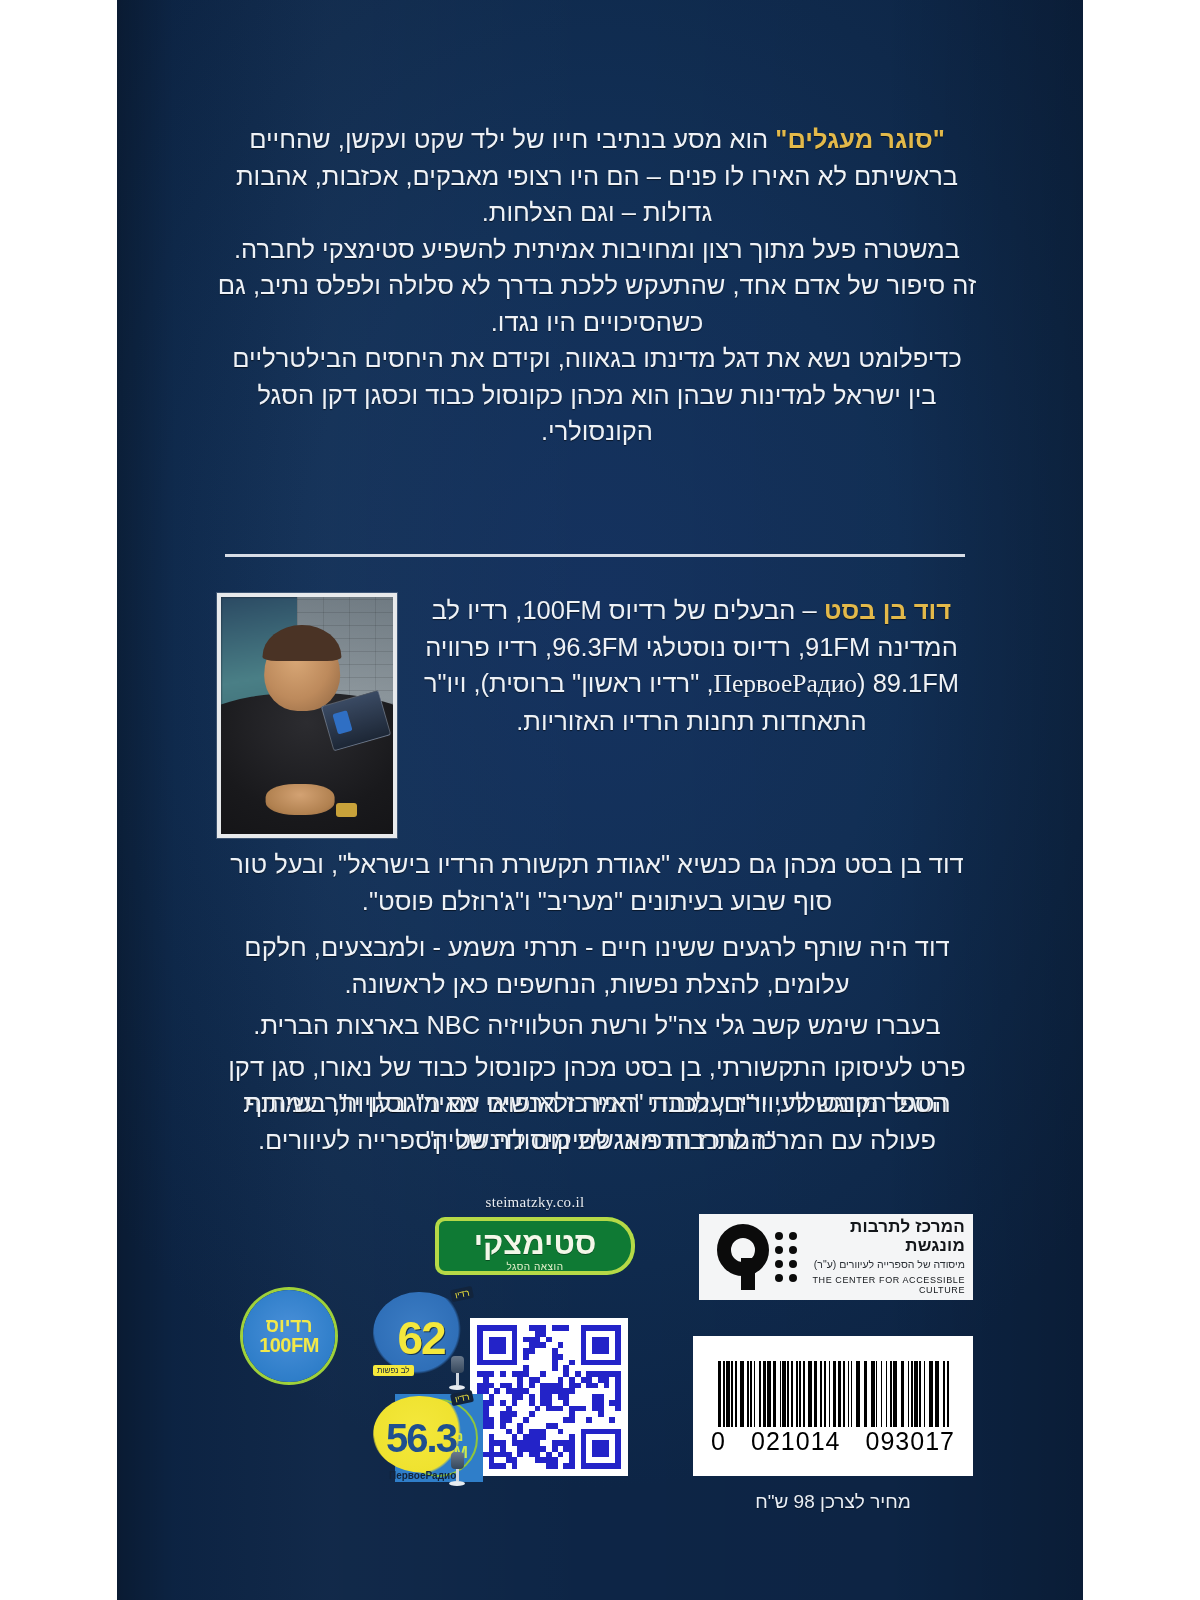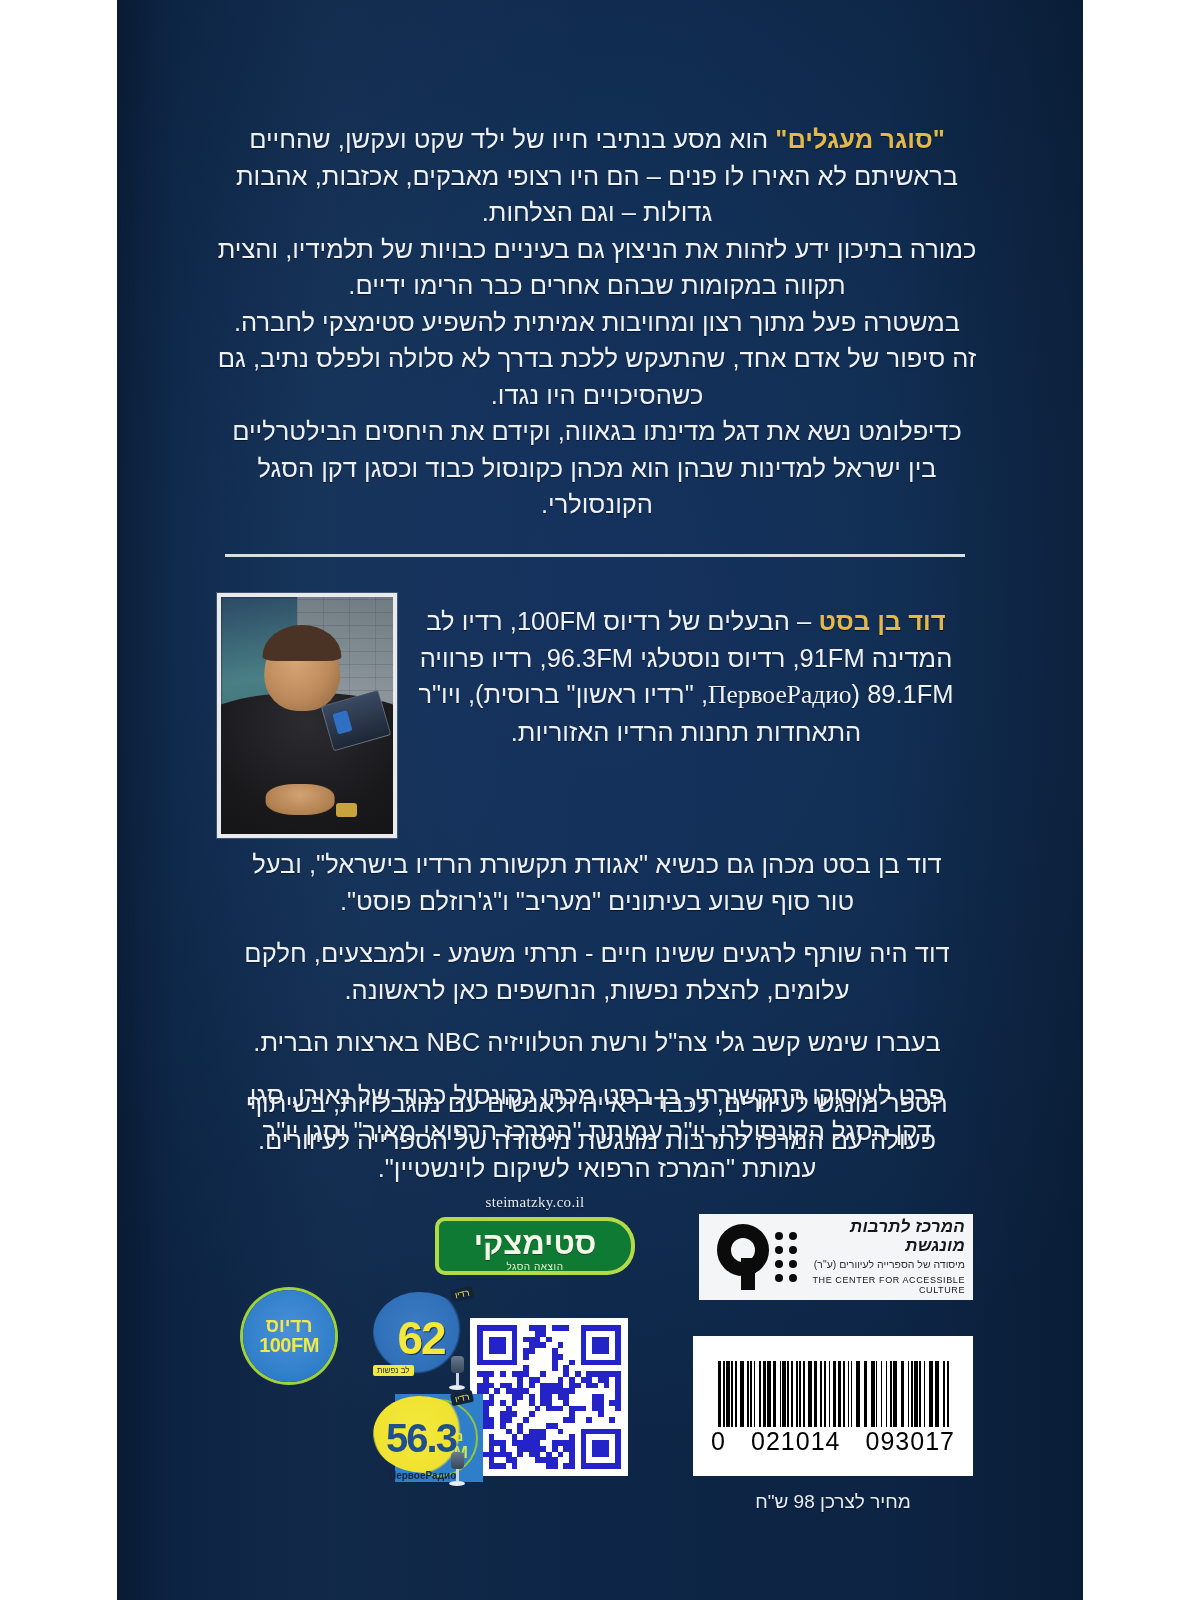--- a/index.html
+++ b/index.html
@@ -71,21 +71,21 @@
     position: absolute;
     right: 106px;
     top: 587px;
     width: 760px;
     color: #eef2f7;
     font-size: 25.5px;
     line-height: 36.5px;
     text-align: center;
     text-shadow: 0 1px 1px rgba(0,0,0,0.55);
   }
-  .bio p { margin: 16px; }
+  .bio p { margin: 5px; }
   .bio .name {
     color: #e3b94a;
     font-weight: bold;
   }
   .bio .serif { font-family: "Liberation Serif", "DejaVu Serif", serif; }
 
   
   .photo-wrap {
     float: left;
     width: 180px;
@@ -222,21 +222,21 @@
     gap: 6px 6px;
     align-content: center;
     flex: 0 0 auto;
     margin-left: 6px;
   }
   .acc-dots i {
     display:block; width: 8px; height: 8px; border-radius: 50%;
     background: #0b0b0b;
   }
   .acc-text { text-align: right; line-height: 1.1; flex: 1 1 auto; }
-  .acc-text .t1 { font-size: 17px; font-weight: bold; color: #13161a; letter-spacing: .2px; font-style: italic; }
+  .acc-text .t1 { font-size: 17px; font-weight: bold; color: #13161a; letter-spacing: .2px; }
   .acc-text .t2 { font-size: 10.5px; color: #2a2f35; margin-top: 3px; }
   .acc-text .t3 {
     font-size: 9px; color: #13161a; margin-top: 6px;
     letter-spacing: .6px; direction: ltr; text-align: right;
   }
 
   
   .barcode-box {
     position: absolute;
     right: 110px;
@@ -450,21 +450,20 @@
 <body>
 
 <div id="page">
   <div id="cover">
 
     <div class="blurb">
       <p>
         <span class="hl">"סוגר מעגלים"</span><span> הוא מסע בנתיבי חייו של ילד שקט ועקשן, שהחיים</span>
         <span>בראשיתם לא האירו לו פנים – הם היו רצופי מאבקים, אכזבות, אהבות גדולות – וגם הצלחות.</span>
       </p>
-      <p>כמורה בתיכון ידע לזהות את הניצוץ גם בעיניים כבויות של תלמידיו, והצית תקווה במקומות שבהם אחרים כבר הרימו ידיים.</p>
       <p>במשטרה פעל מתוך רצון ומחויבות אמיתית להשפיע סטימצקי לחברה.</p>
       <p>זה סיפור של אדם אחד, שהתעקש ללכת בדרך לא סלולה ולפלס נתיב, גם כשהסיכויים היו נגדו.</p>
       <p>כדיפלומט נשא את דגל מדינתו בגאווה, וקידם את היחסים הבילטרליים בין ישראל למדינות שבהן הוא מכהן כקונסול כבוד וכסגן דקן הסגל הקונסולרי.</p>
     </div>
 
     <div class="rule"></div>
 
     <div class="bio">
 
       <div class="photo-wrap">

